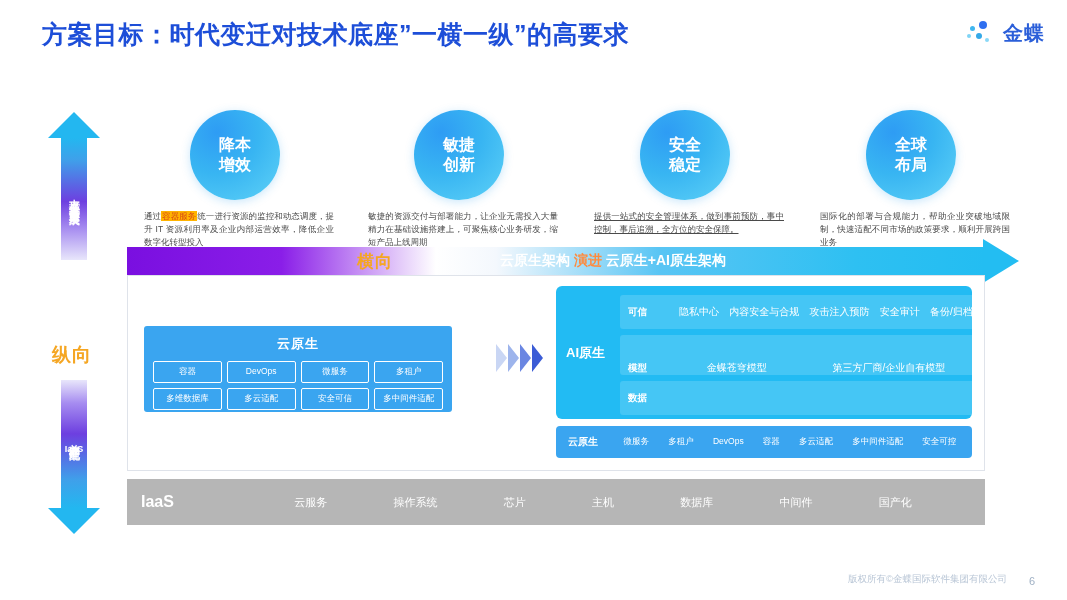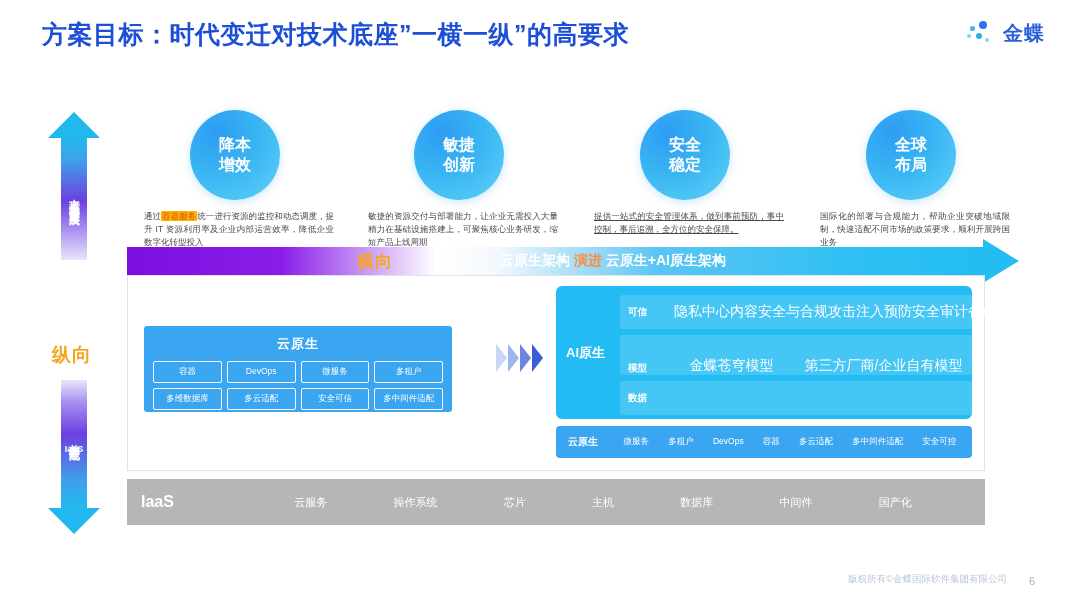--- a/index.html
+++ b/index.html
@@ -143,21 +143,21 @@
   .ai-label{
     position:absolute;left:10px;top:58px;color:#fff;font-size:13px;font-weight:bold;
   }
   .ai-rows{position:absolute;left:64px;top:9px;width:358px;}
   .ai-row{
     background:rgba(255,255,255,.16);border-radius:3px;
     margin-bottom:6px;display:flex;align-items:center;height:34px;
   }
   .ai-row .k{color:#fff;font-size:9.5px;font-weight:bold;width:46px;padding-left:8px;flex:none;}
   .ai-row .items{display:flex;flex:1;justify-content:space-around;}
-  .ai-row .items span{color:#fff;font-size:14px;white-space:nowrap;}
+  .ai-row .items span{color:#fff;font-size:10px;white-space:nowrap;}
   .ai-row.r2{height:40px;align-items:flex-end;}
   .ai-row.r3{height:34px;margin-bottom:0;}
 
   .cn2-box{
     position:absolute;left:428px;top:150px;width:416px;height:32px;
     background:#3aa5f0;border-radius:4px;display:flex;align-items:center;
   }
   .cn2-box .k{color:#fff;font-size:10px;font-weight:bold;padding-left:12px;width:46px;flex:none;}
   .cn2-box .items{display:flex;flex:1;justify-content:space-around;padding-right:6px;}
   .cn2-box .items span{color:#fff;font-size:8.5px;white-space:nowrap;}

